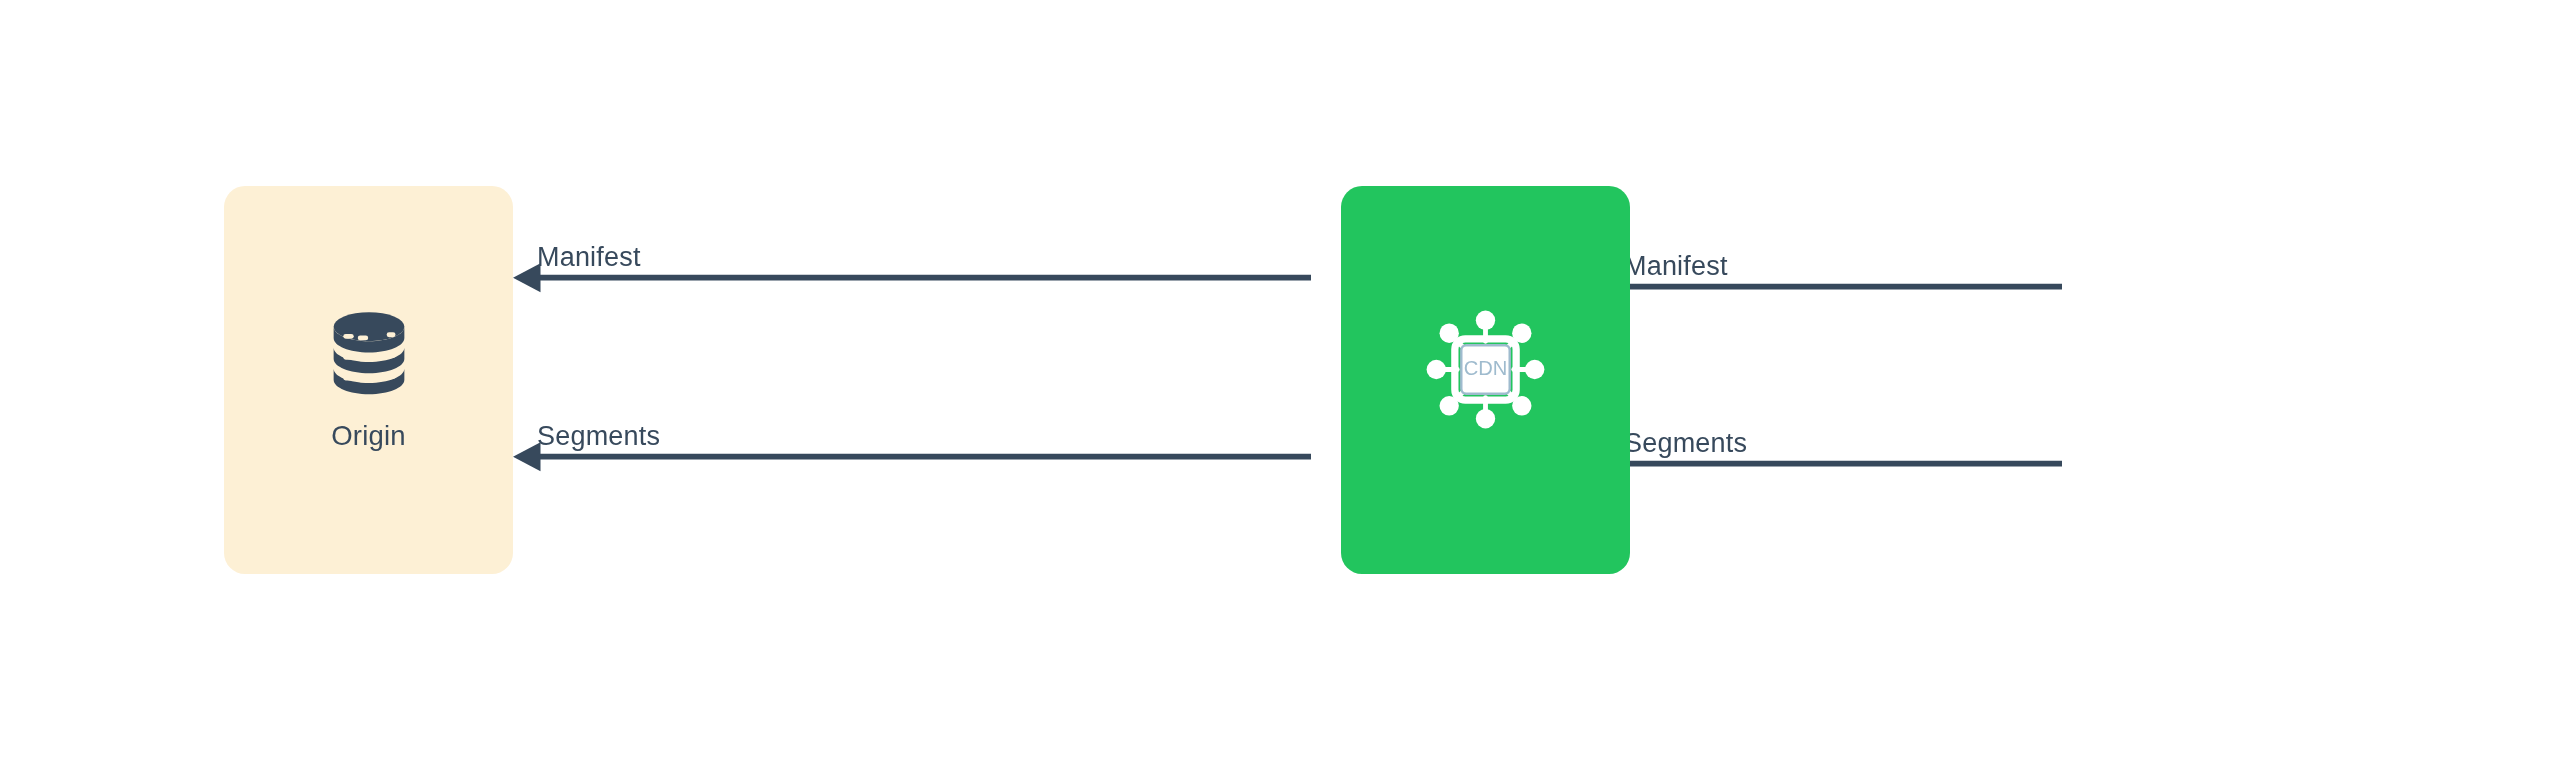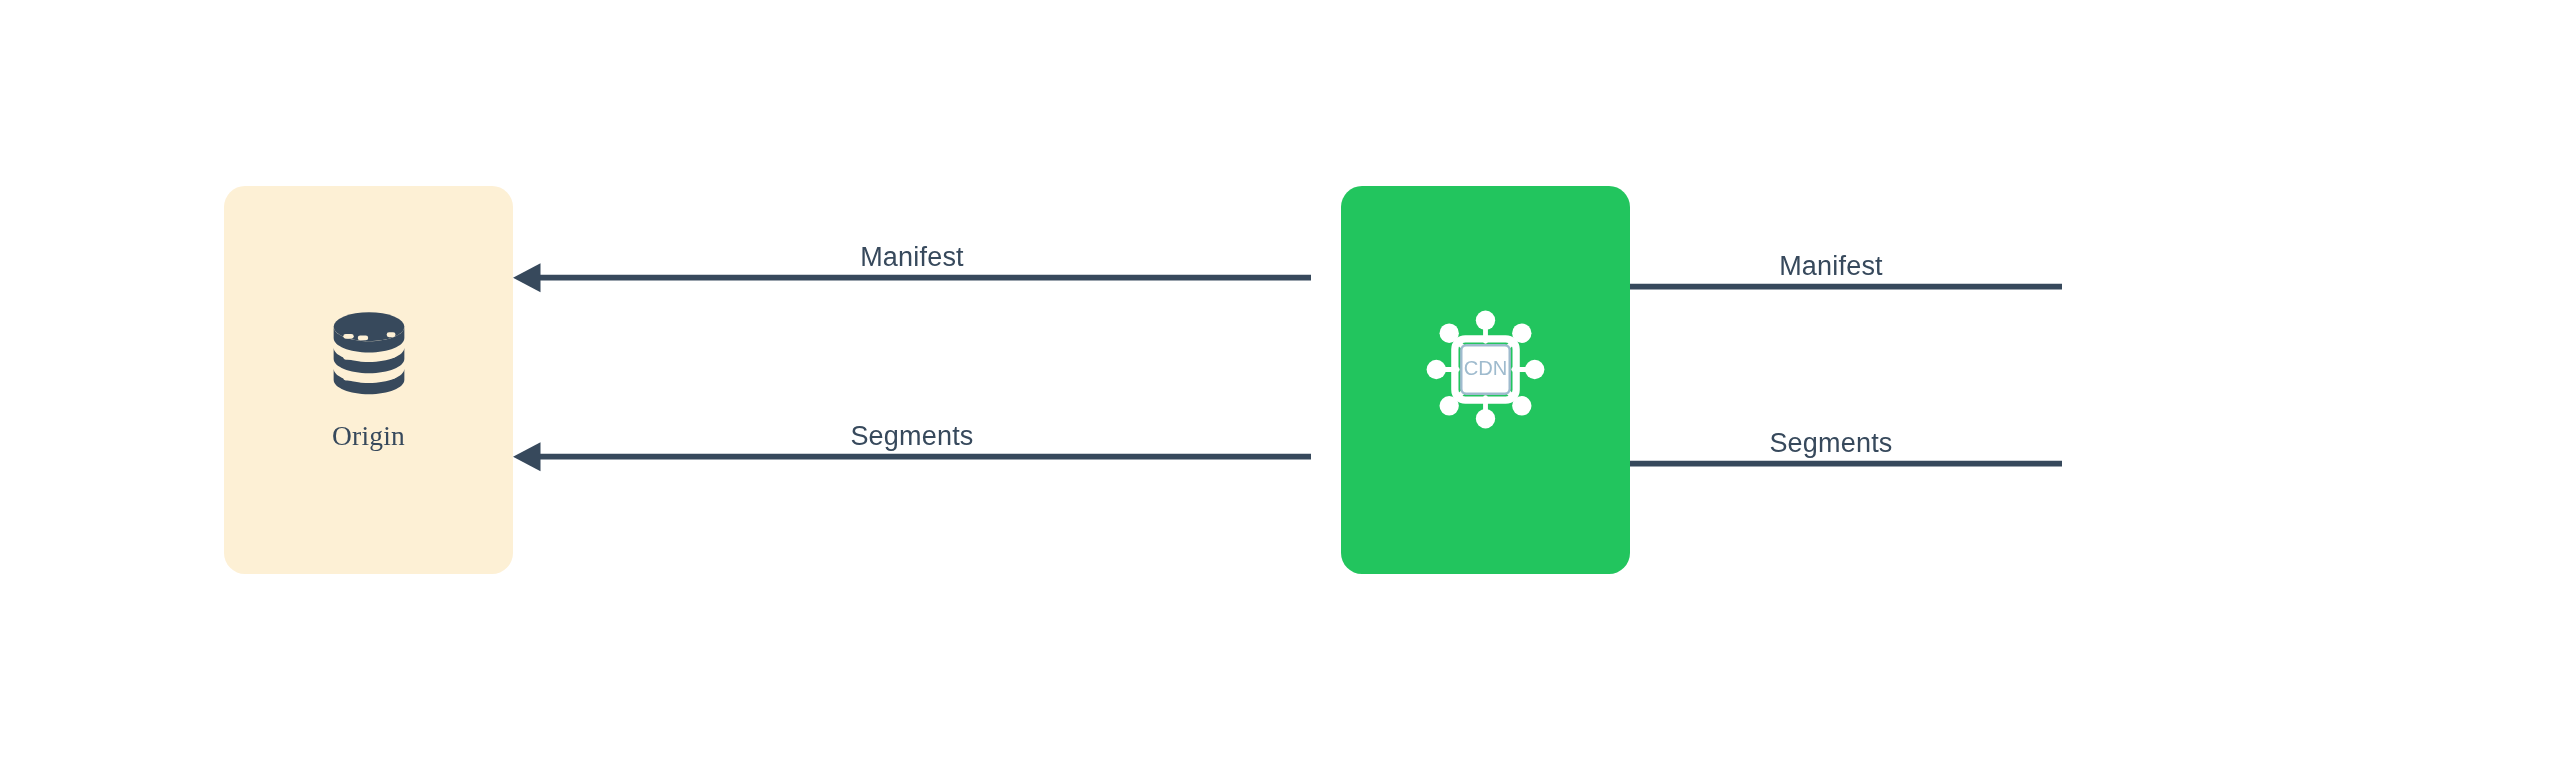--- a/index.html
+++ b/index.html
@@ -36,21 +36,20 @@
     line-height: 0;
   }
   .node-label {
     margin-top: 21px;
     font-size: 27.5px;
     font-weight: 400;
     color: #37495C;
     letter-spacing: 0.2px;
     white-space: nowrap;
     text-align: center;
-    font-family: Liberation Serif, serif;
   }
 
   #node-origin {
     left: 224px;
     top: 186px;
     background: #FDF0D5;
   }
   #node-cdn {
     left: 1311px;
     top: 186px;
@@ -73,26 +72,27 @@
   }
   .edge svg {
     position: absolute;
     left: 0;
     top: 0;
     overflow: visible;
   }
   .edge-label {
     position: absolute;
     width: 100%;
-    text-align: center;
+    text-align: left;
     font-size: 27px;
     font-weight: 400;
     color: #37495C;
     white-space: nowrap;
     letter-spacing: 0.2px;
+    padding-left: 24px;
   }
 
   
   #edge-manifest-left  { left: 513px;  top: 242px; width: 798px; }
   #edge-segments-left  { left: 513px;  top: 421px; width: 798px; }
   
   #edge-manifest-right { left: 1600px; top: 251px; width: 462px; }
   #edge-segments-right { left: 1600px; top: 428px; width: 462px; }
 
   #edge-manifest-left  .edge-label { top: 0px; }

